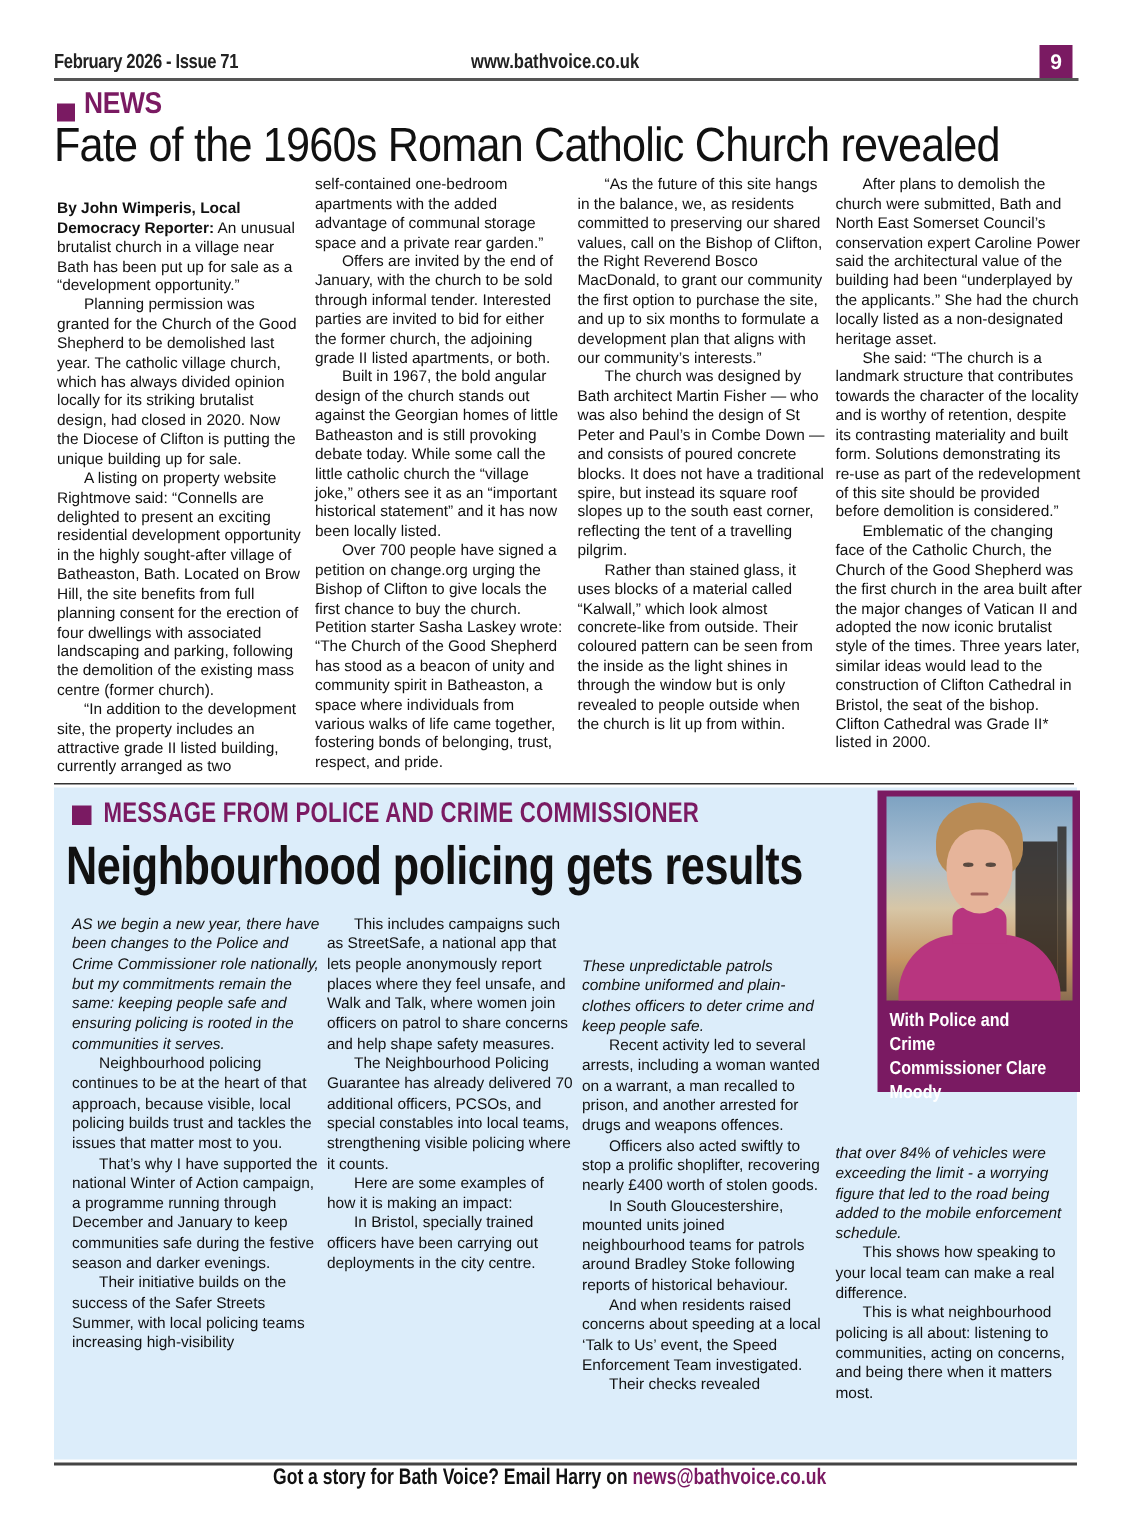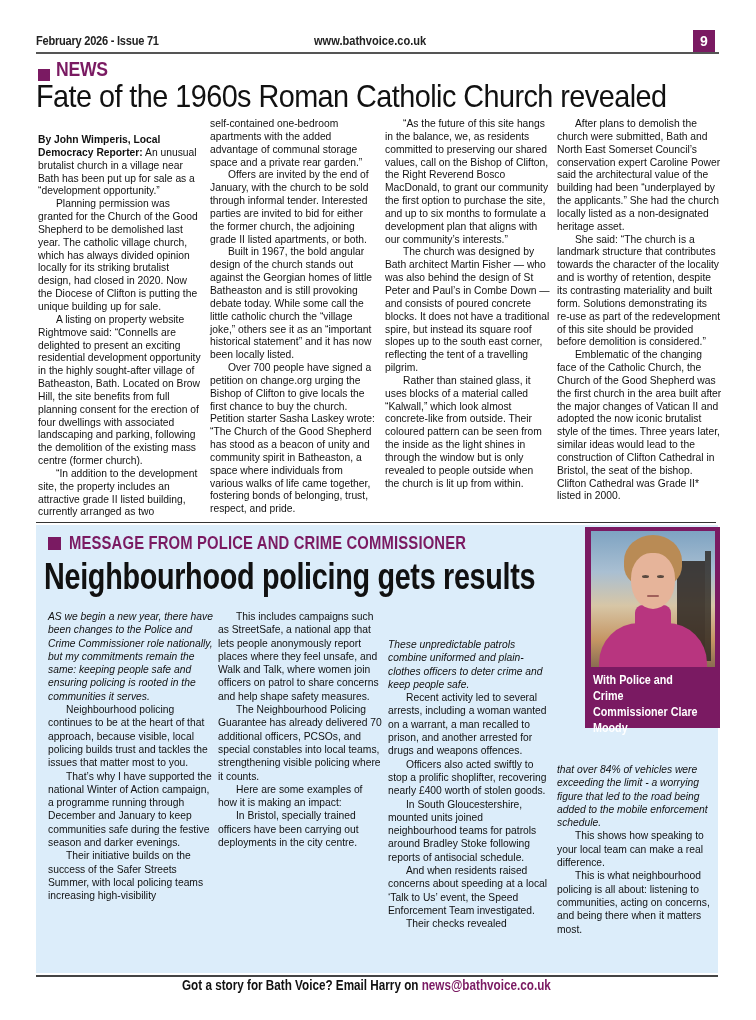--- a/index.html
+++ b/index.html
@@ -139,21 +139,21 @@
   <div class="pcol p2">
     <p>This includes campaigns such as StreetSafe, a national app that lets people anonymously report places where they feel unsafe, and Walk and Talk, where women join officers on patrol to share concerns and help shape safety measures.</p>
     <p>The Neighbourhood Policing Guarantee has already delivered 70 additional officers, PCSOs, and special constables into local teams, strengthening visible policing where it counts.</p>
     <p>Here are some examples of how it is making an impact:</p>
     <p>In Bristol, specially trained officers have been carrying out deployments in the city centre.</p>
   </div>
   <div class="pcol p3">
     <p class="noind">These unpredictable patrols combine uniformed and plain-clothes officers to deter crime and keep people safe.</p>
     <p>Recent activity led to several arrests, including a woman wanted on a warrant, a man recalled to prison, and another arrested for drugs and weapons offences.</p>
     <p>Officers also acted swiftly to stop a prolific shoplifter, recovering nearly £400 worth of stolen goods.</p>
-    <p>In South Gloucestershire, mounted units joined neighbourhood teams for patrols around Bradley Stoke following reports of antisocial schedule.</p>
+    <p>In South Gloucestershire, mounted units joined neighbourhood teams for patrols around Bradley Stoke following reports of historical behaviour.</p>
     <p>And when residents raised concerns about speeding at a local ‘Talk to Us’ event, the Speed Enforcement Team investigated.</p>
     <p>Their checks revealed</p>
   </div>
   <div class="pcol p4">
     <p class="noind">that over 84% of vehicles were exceeding the limit - a worrying figure that led to the road being added to the mobile enforcement schedule.</p>
     <p>This shows how speaking to your local team can make a real difference.</p>
     <p>This is what neighbourhood policing is all about: listening to communities, acting on concerns, and being there when it matters most.</p>
   </div>
 </div>
 

